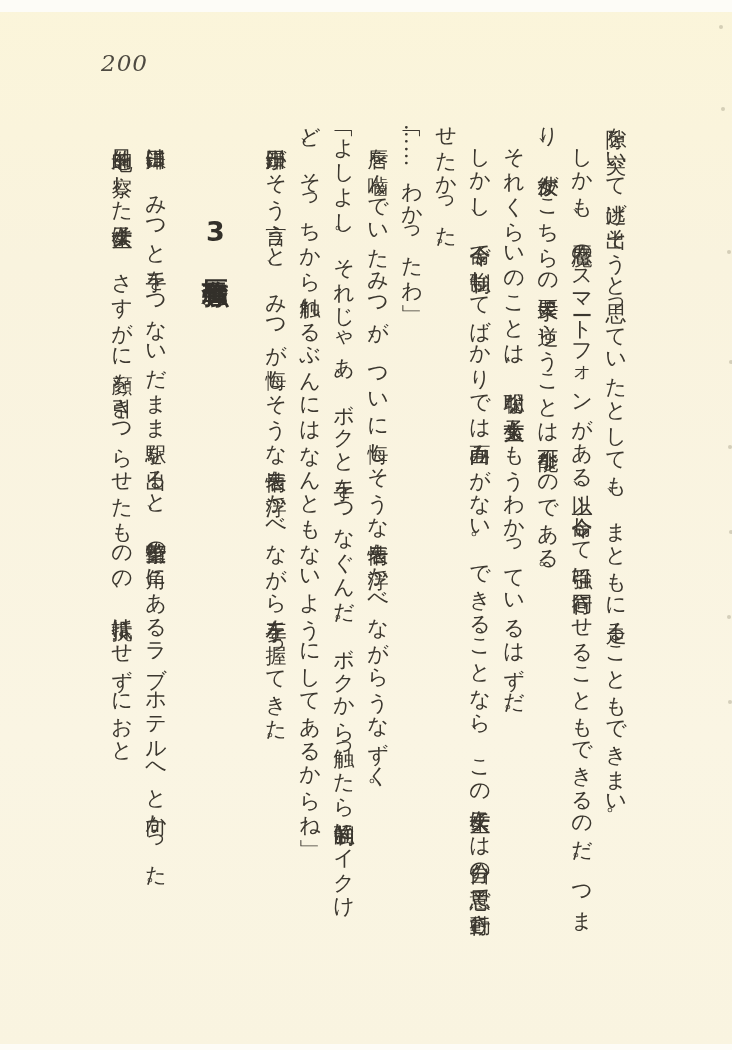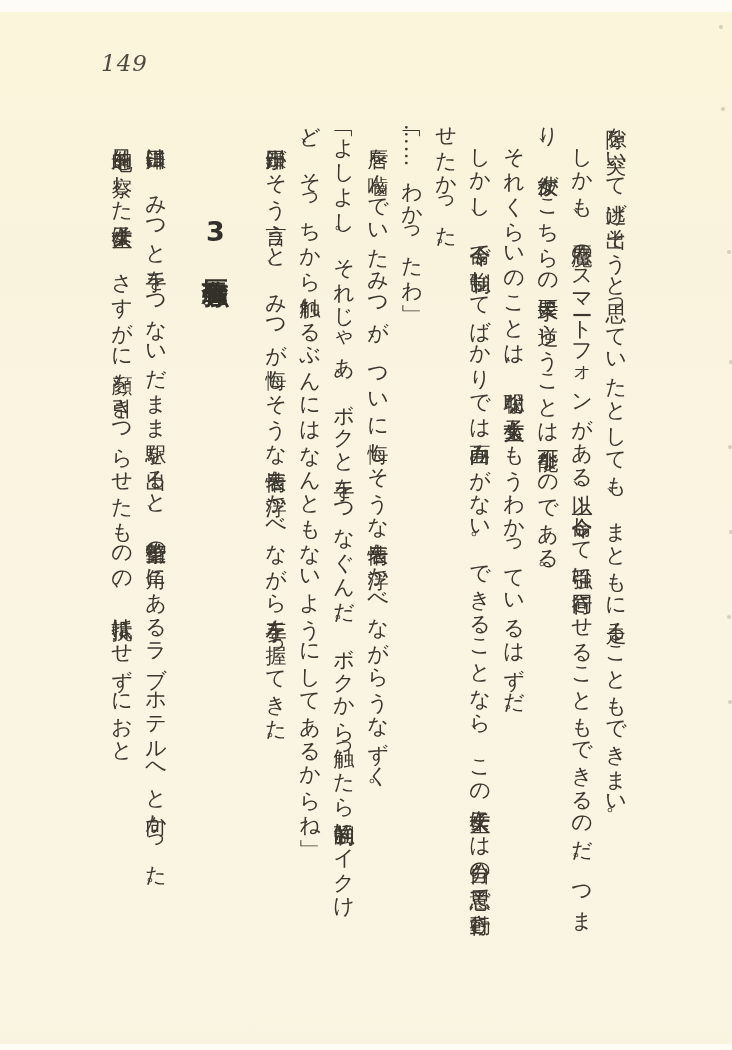--- a/index.html
+++ b/index.html
@@ -71,21 +71,21 @@
   }
 </style>
 </head>
 <body>
 
 <div class="page">
 
   <div class="edge-strip top"></div>
   <div class="edge-strip bottom"></div>
 
-  <div class="page-number">149</div>
+  <div class="page-number">200</div>
 
   <div class="text-block">
     <p class="cont">隙を突いて逃げ出そうと思っていたとしても、まともに走ることもできまい。</p>
     <p class="para">しかも、悪魔のスマートフォンがある以上、命令して強引に同行させることもできるのだ。つまり、彼女がこちらの要求に逆らうことは不可能なのである。</p>
     <p class="para">それくらいのことは、聡明な女子大生ももうわかっているはずだ。</p>
     <p class="para">しかし、命令で強制してばかりでは面白みがない。できることなら、この女子大生には自分の意思で行動させたかった。</p>
     <p class="dialogue">「……わかったわ」</p>
     <p class="para">唇を嚙んでいたみつが、ついに悔しそうな表情を浮かべながらうなずく。</p>
     <p class="dialogue">「よしよし。それじゃあ、ボクと手をつなぐんだ。ボクから触ったら強制的にイクけど、そっちから触れるぶんにはなんともないようにしてあるからね」</p>
     <p class="para">鎌田がそう言うと、みつが悔しそうな表情を浮かべながら左手を握ってきた。</p>

